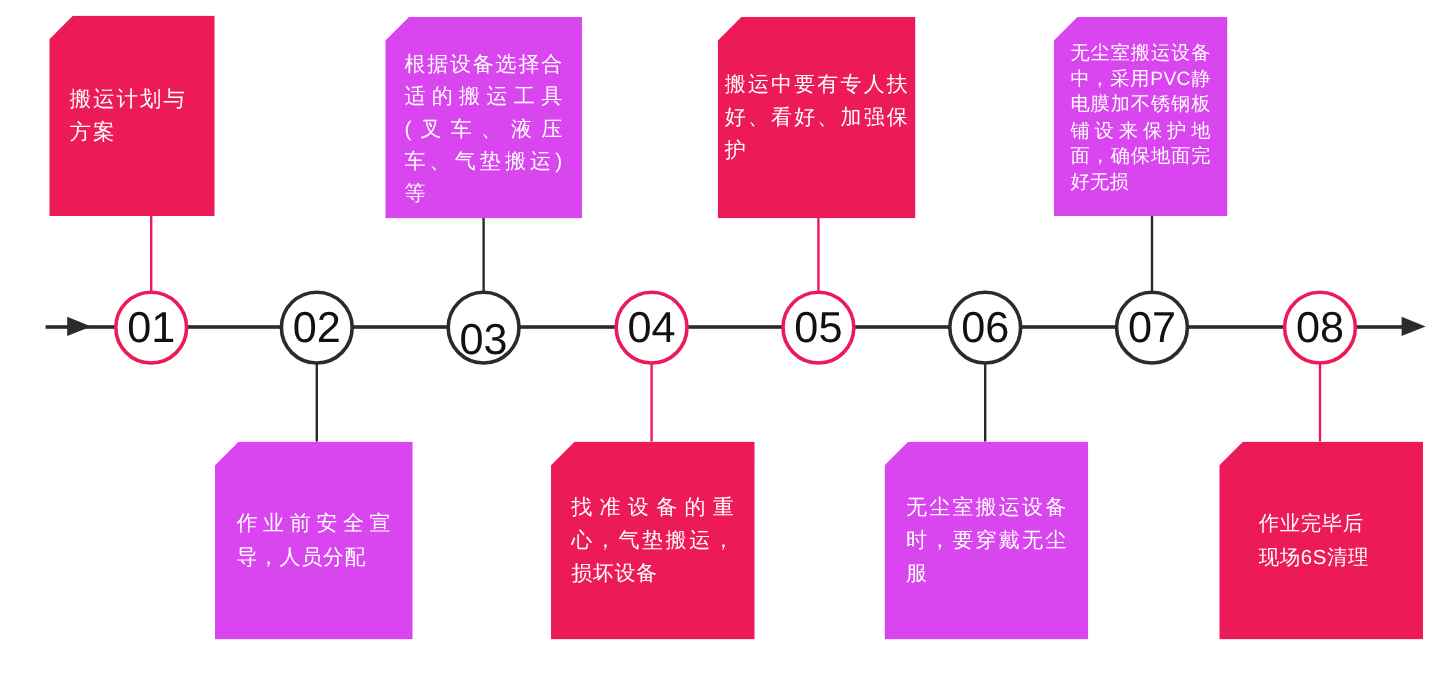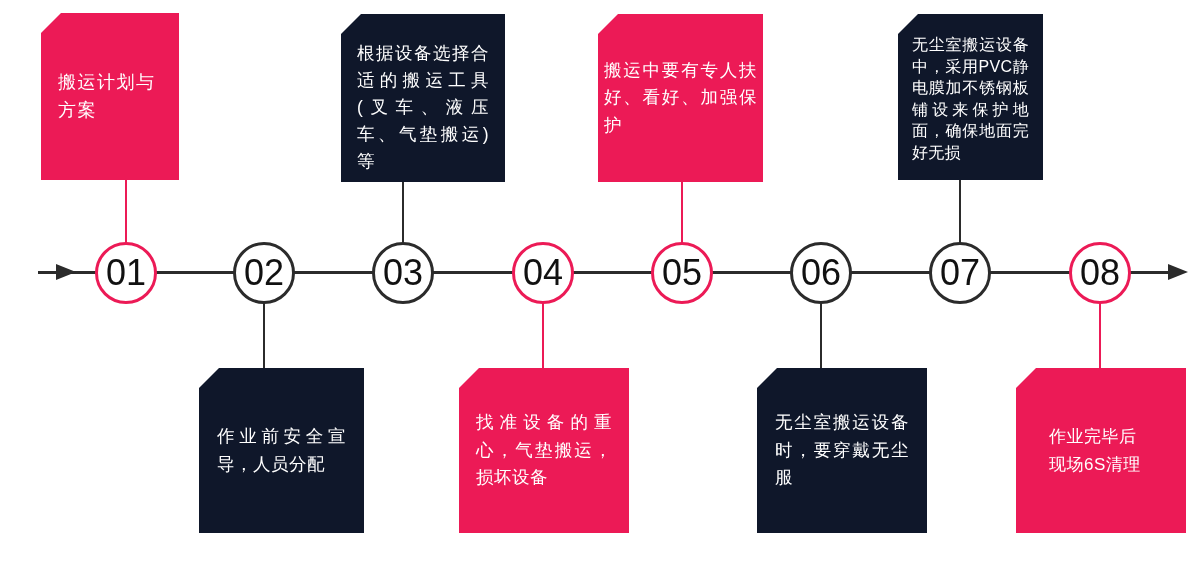--- a/index.html
+++ b/index.html
@@ -25,21 +25,21 @@
     display:flex;align-items:center;justify-content:center;z-index:3;
   }
   .step-circle.pink{border-color:#ec1a56;}
   .step-circle .num{font-size:36px;color:#111111;letter-spacing:0;line-height:1;}
   
   .step-box{
     position:absolute;box-sizing:border-box;color:#ffffff;display:flex;align-items:center;
     clip-path:polygon(20px 0,100% 0,100% 100%,0 100%,0 20px);z-index:2;
   }
   .step-box.pink{background:#ec1a56;}
-  .step-box.dark{background:#0f172a;margin-left:20px;}
+  .step-box.dark{background:#d946ef;}
   .step-box .txt{flex:1;text-align:justify;font-size:17.5px;line-height:27.5px;letter-spacing:0.5px;}
   .step-box.topalign{align-items:flex-start;}
   
   #box1{left:41px;top:13px;width:138px;height:167px;padding:0 17px;}
   #box1 .txt{font-size:18px;letter-spacing:1.5px;text-align:left;}
   #box2{left:179px;top:368px;width:165px;height:165px;padding:12px 18px;}
   #box3{left:321px;top:14px;width:164px;height:168px;padding:26px 16px 0;}
   #box3 .txt{line-height:27px;}
   #box4{left:459px;top:368px;width:170px;height:165px;padding:0 17px;}
   #box5{left:598px;top:14px;width:165px;height:168px;padding:0 6px;}
@@ -66,21 +66,21 @@
   <div class="connector bottom dark-line" style="left:820px;"></div>
   <div class="connector top dark-line" style="left:959px;"></div>
   <div class="connector bottom pink-line" style="left:1099px;"></div>
 
   <div class="step-circle pink" style="left:95px;">
       <span class="num">01</span>
     </div>
   <div class="step-circle" style="left:233px;">
       <span class="num">02</span>
     </div>
-  <div class="step-circle" style="left:372px;">
+  <div class="step-circle" style="left:372px;align-items:flex-end;">
       <span class="num">03</span>
     </div>
   <div class="step-circle pink" style="left:512px;">
       <span class="num">04</span>
     </div>
   <div class="step-circle pink" style="left:651px;">
       <span class="num">05</span>
     </div>
   <div class="step-circle" style="left:790px;">
       <span class="num">06</span>

